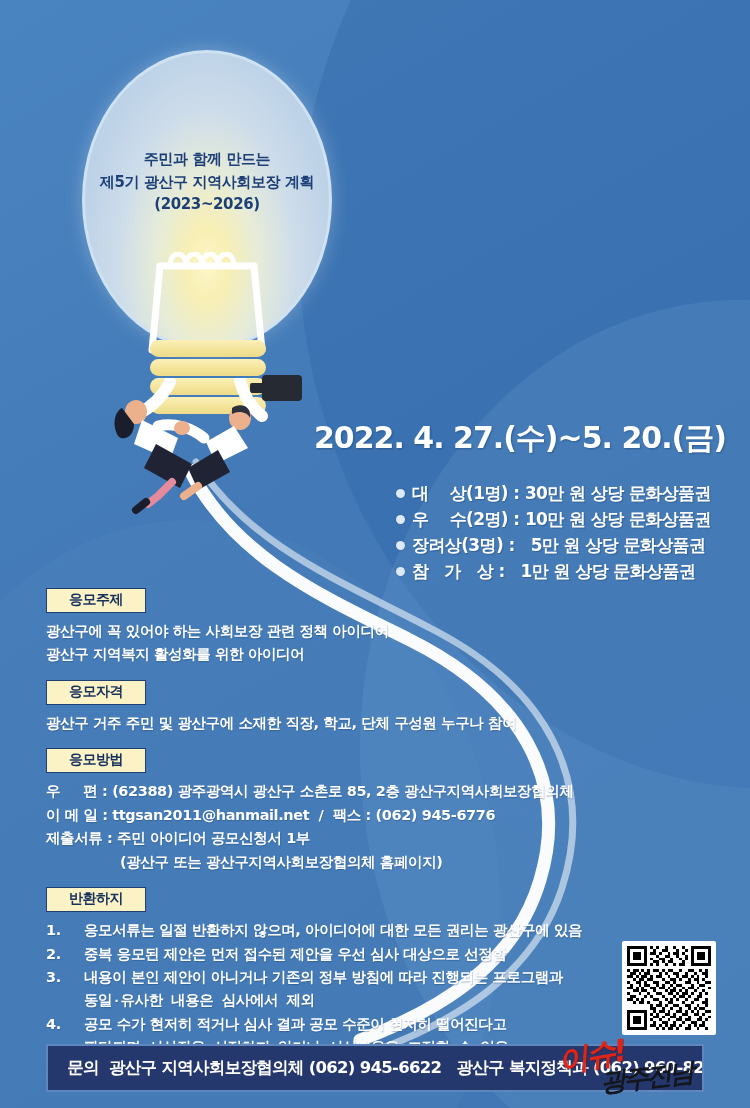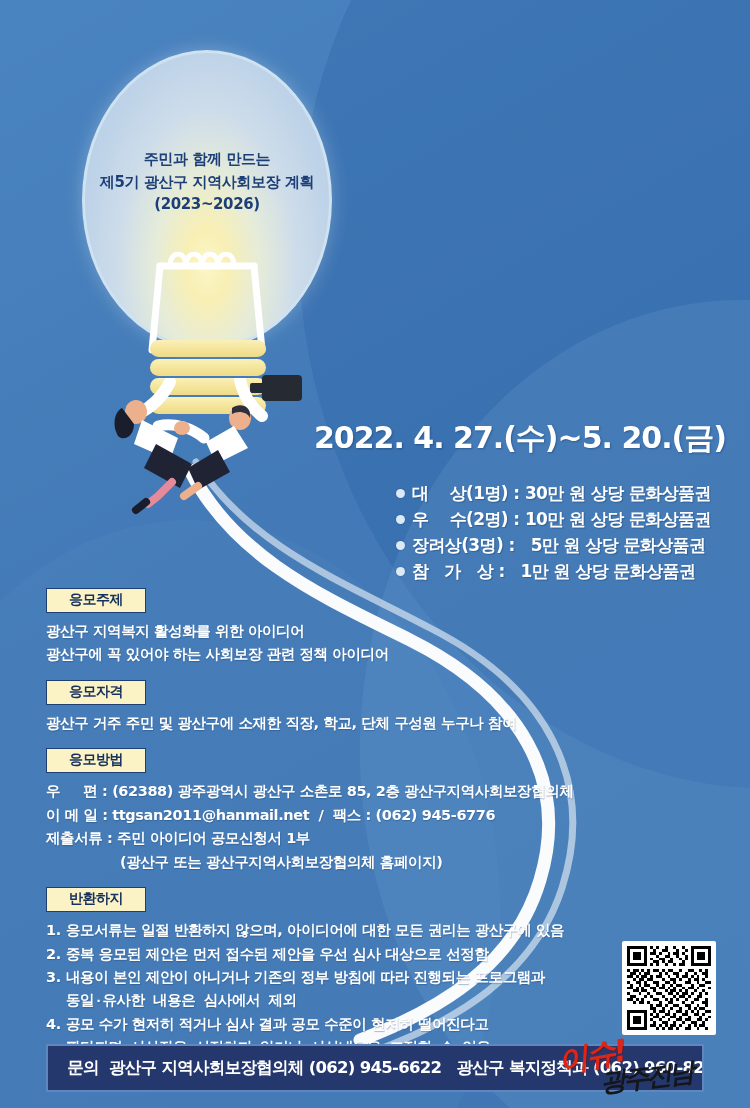--- a/index.html
+++ b/index.html
@@ -176,21 +176,21 @@
   .notes .note {
     display: flex;
     font-size: 14.5px;
     font-weight: 700;
     letter-spacing: -0.4px;
     line-height: 1.62;
     color: #ffffff;
     text-shadow: 0.5px 0.5px 1px rgba(20,55,100,.35);
   }
   .notes .note .num { width: 20px; flex: 0 0 20px; }
-  .notes .note .txt { flex: 1 1 auto; }
+  .notes .note .txt { flex: 1 1 auto; margin-left: 18px; }
   .notes .note .txt .cont { display: block; font-family: Liberation Mono, monospace; }
 
   
   .qr-box {
     position: absolute; left: 622px; top: 941px;
     width: 94px; height: 94px;
     background: #ffffff;
     padding: 5px;
     border-radius: 2px;
   }
@@ -321,22 +321,22 @@
       <span class="dot"></span>
       <span class="ptext">참   가   상 :   1만 원 상당 문화상품권</span>
     </li>
   </ul>
 
   <div class="body-col">
 
     <div class="sec">
       <span class="sec-badge">응모주제</span>
       <div class="sec-body">
+        <p>광산구에 꼭 있어야 하는 사회보장 관련 정책 아이디어</p>
         <p>광산구 지역복지 활성화를 위한 아이디어</p>
-        <p>광산구에 꼭 있어야 하는 사회보장 관련 정책 아이디어</p>
       </div>
     </div>
 
     <div class="sec">
       <span class="sec-badge">응모자격</span>
       <div class="sec-body">
         <p>광산구 거주 주민 및 광산구에 소재한 직장, 학교, 단체 구성원 누구나 참여</p>
       </div>
     </div>
 

